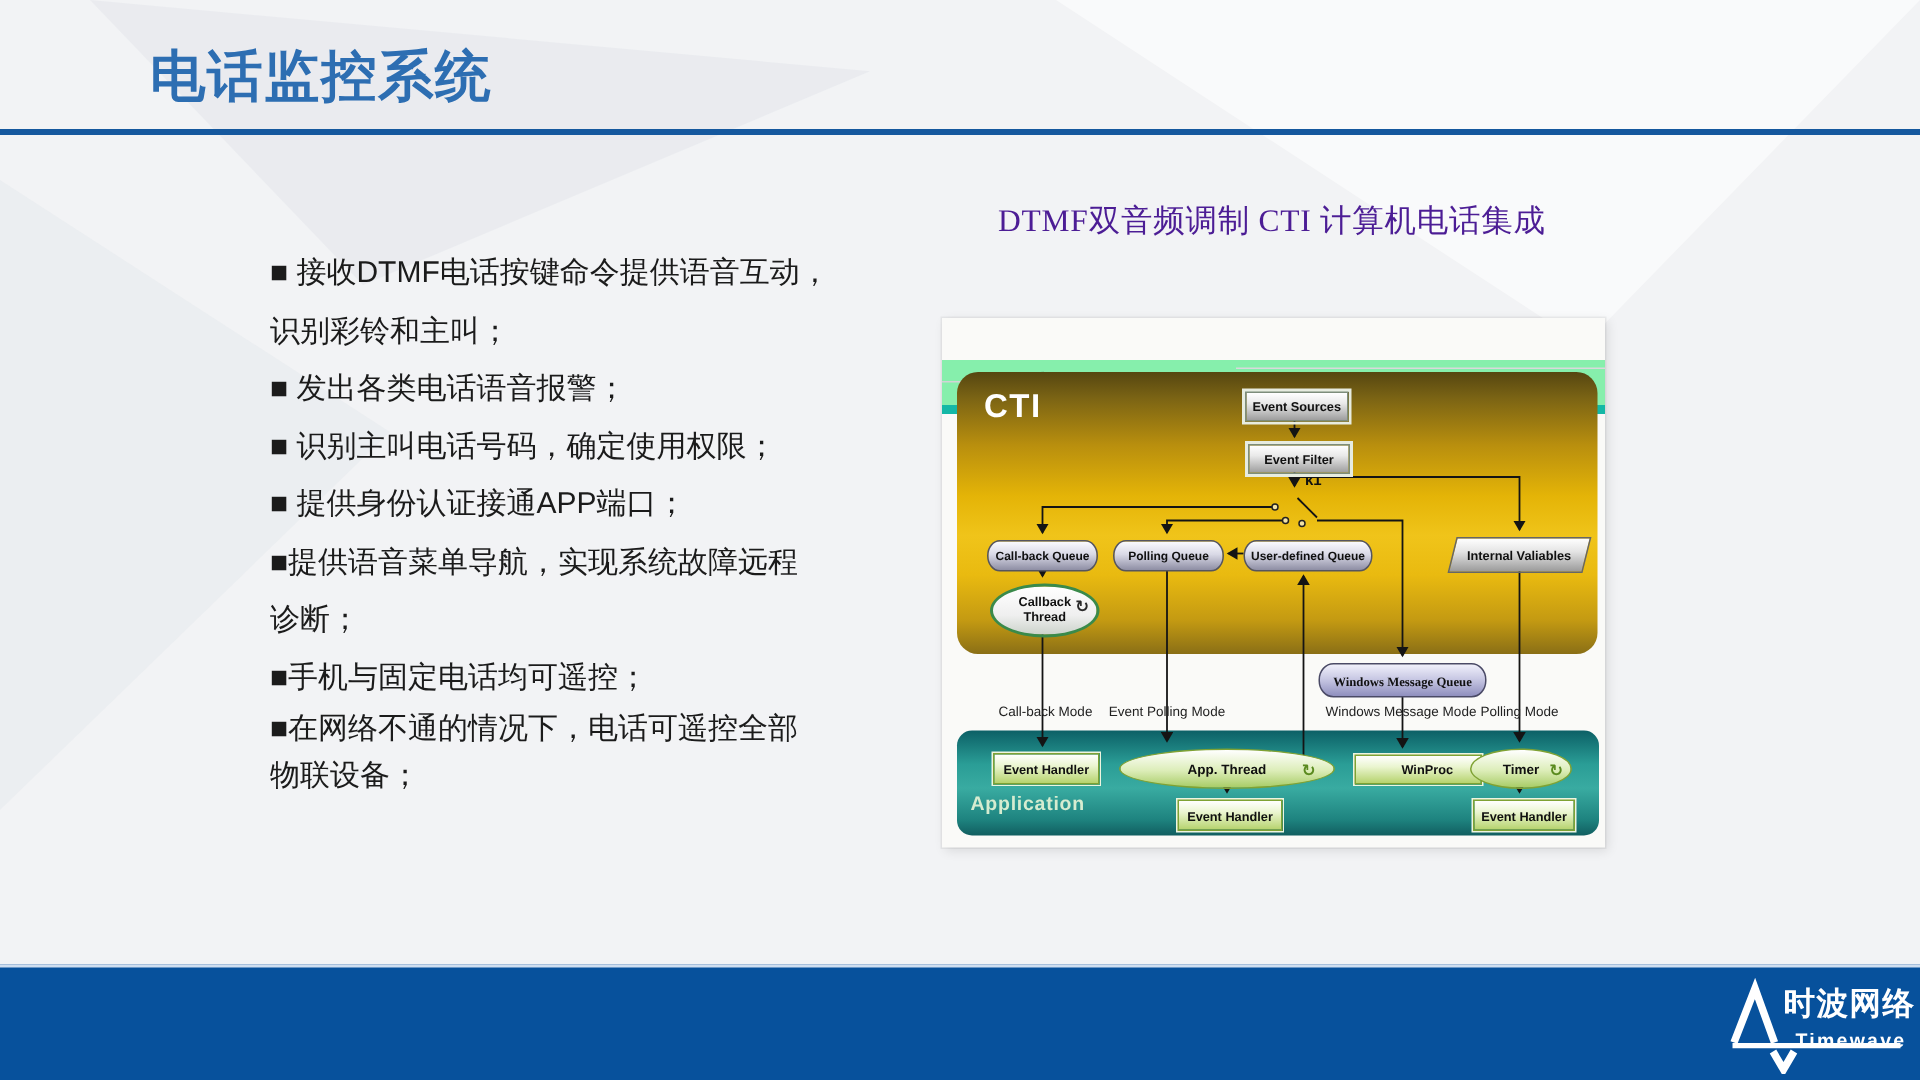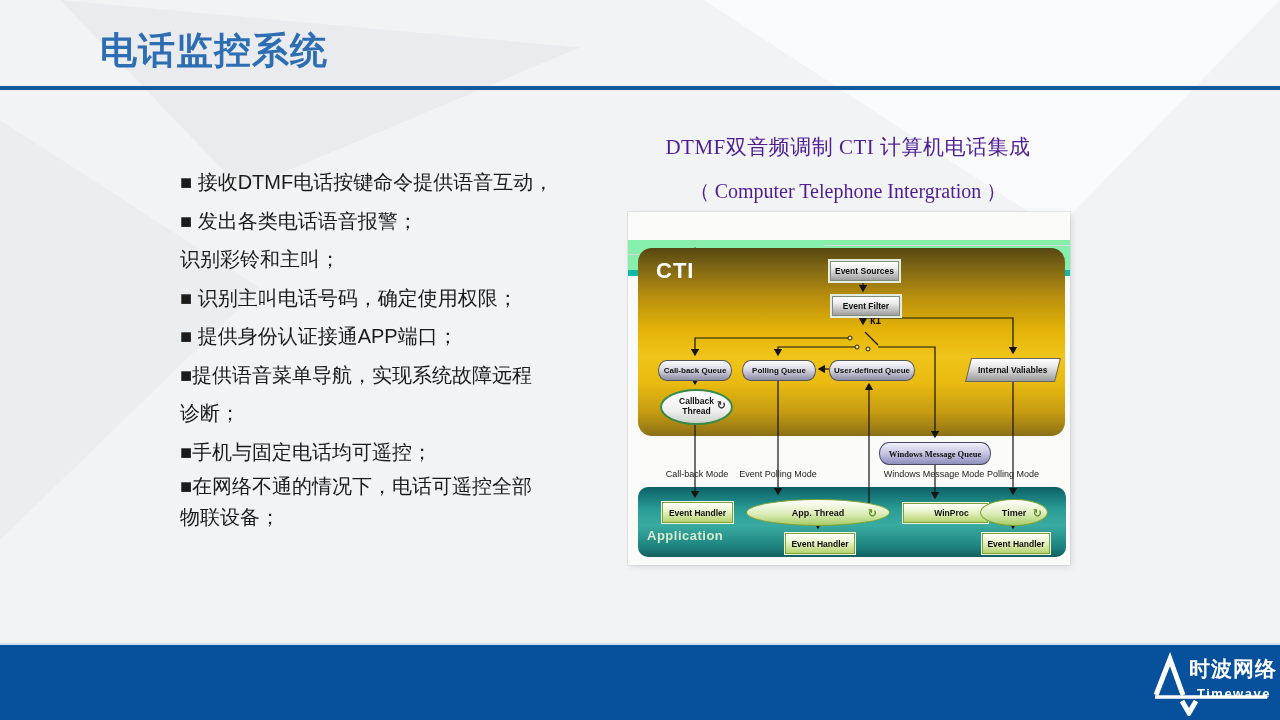--- a/index.html
+++ b/index.html
@@ -86,34 +86,33 @@
 
 <div class="poly poly1"></div>
 <div class="poly poly2"></div>
 <div class="poly poly3"></div>
 
 <div class="page-title">电话监控系统</div>
 <div class="title-rule"></div>
 
 <div class="bullets">
   <div class="ln">■ 接收DTMF电话按键命令提供语音互动，</div>
+  <div class="ln">识别彩铃和主叫；</div>
   <div class="ln">■ 发出各类电话语音报警；</div>
-  <div class="ln">识别彩铃和主叫；</div>
   <div class="ln">■ 识别主叫电话号码，确定使用权限；</div>
   <div class="ln">■ 提供身份认证接通APP端口；</div>
   <div class="ln">■提供语音菜单导航，实现系统故障远程</div>
   <div class="ln">诊断；</div>
   <div class="ln">■手机与固定电话均可遥控；</div>
   <div class="ln-tight">■在网络不通的情况下，电话可遥控全部</div>
   <div class="ln-tight">物联设备；</div>
 </div>
 
 <div class="rheading">
   <div class="h1">DTMF双音频调制 CTI 计算机电话集成</div>
-  <div class="h2">（ Computer Telephone Intergration ）</div>
 </div>
 
 <div class="diagram">
   <div class="diag-strip">
     <div class="strip-line1"></div>
     <div class="strip-line2"></div>
     <div class="lbl">工作框图:</div>
   </div>
 
   <div class="cti-panel"></div>

